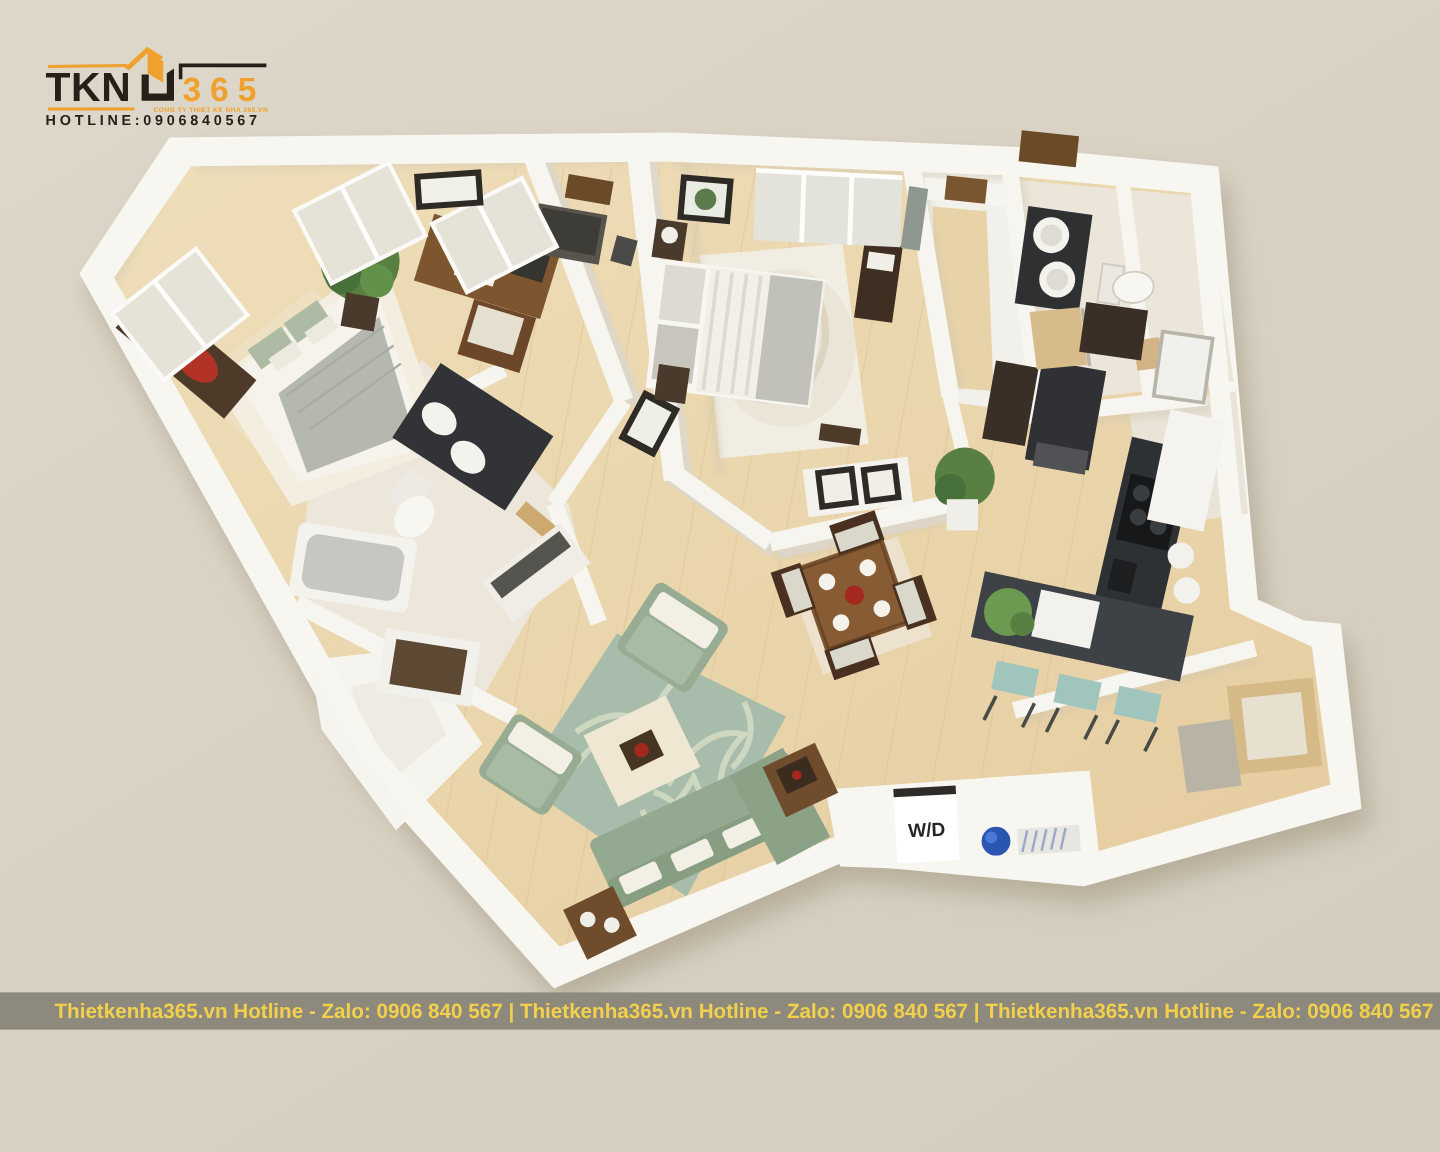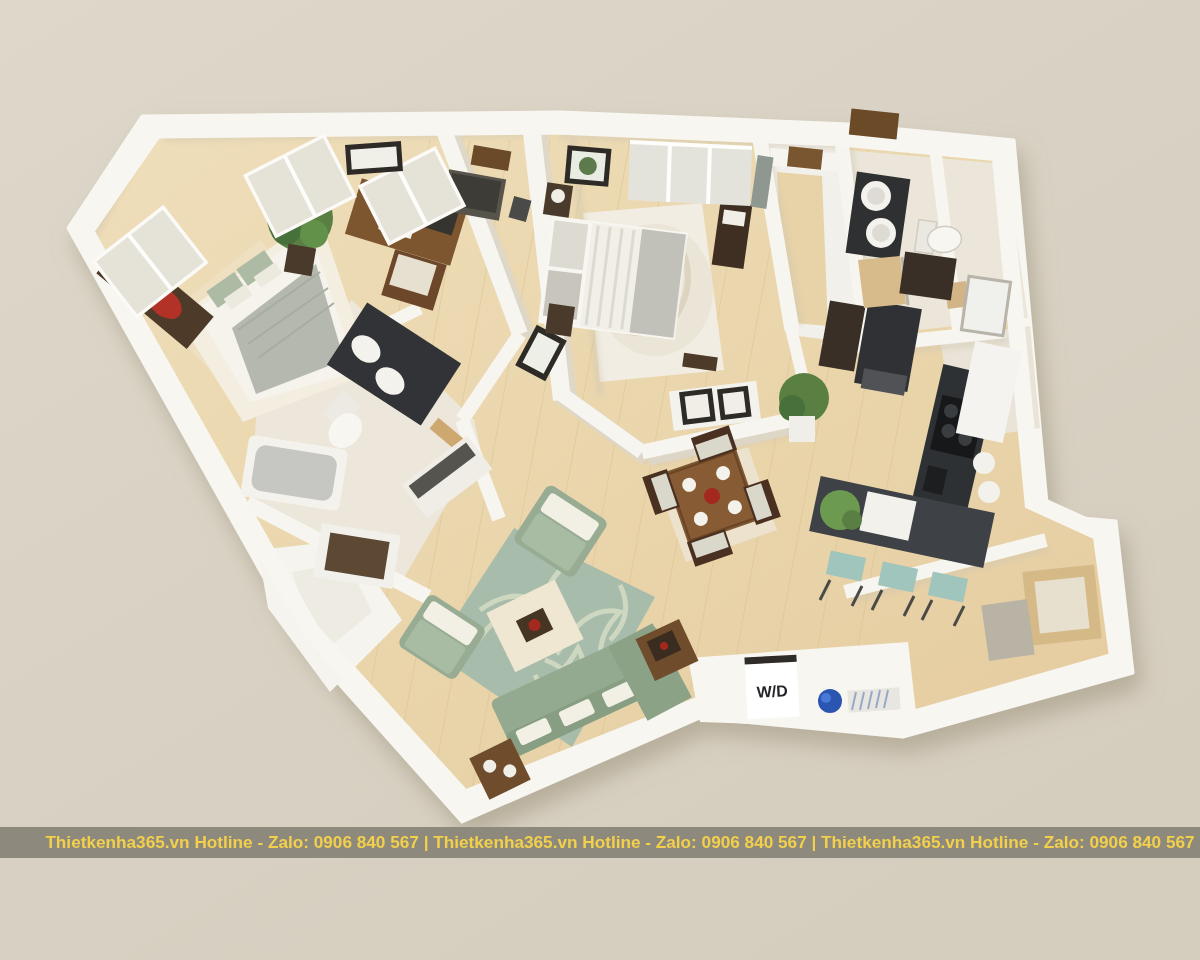--- a/index.html
+++ b/index.html
@@ -437,17 +437,41 @@
 <rect x="370" y="164" width="84" height="64" fill="#e5e2d7" stroke="#fbfaf7" stroke-width="3.5"></rect>
 <line x1="412" y1="164" x2="412" y2="228" stroke="#fdfdfb" stroke-width="4"></line>
 </g>
 
 <g transform="rotate(-4 374 158)">
 <rect x="346" y="143" width="56" height="30" fill="#2e2a26"></rect>
 <rect x="351" y="148" width="46" height="20" fill="#f0f0e8"></rect>
 </g>
 </svg>
 
+<div style="position:absolute;left:36px;top:36px;width:200px;height:72px;">
+  <svg width="200" height="72" viewBox="0 0 200 72">
+
+    <polygon points="4,18.2 70,17.4 70,19.8 4,20.6" fill="#f0a02c"></polygon>
+
+    <polygon points="68,20.5 86.5,3 100,11.5 97,15 86.5,8.5 71.5,22.5" fill="#f0a02c"></polygon>
+
+    <polygon points="87,7 100,15 100,33 87,25" fill="#f0a02c"></polygon>
+
+    <text x="2" y="48" font-family="Liberation Sans, sans-serif" font-weight="bold" font-size="34" fill="#262019" letter-spacing="0.5">TKN</text>
+
+    <path d="M82,26 L88,26 L88,42 L103,42 L103,25 L109,21 L109,48 L82,48 Z" fill="#262019"></path>
+
+    <path d="M113,30 L113,17 L186,17 L186,20 L116,20 L116,30 Z" fill="#262019"></path>
+
+    <text x="116" y="48" font-family="Liberation Sans, sans-serif" font-weight="bold" font-size="28" fill="#f0a02c" letter-spacing="7.5">365</text>
+
+    <text x="92" y="57" font-family="Liberation Sans, sans-serif" font-weight="bold" font-size="5.5" fill="#f0a02c" letter-spacing="0.4">CONG TY THIET KE NHA 365.VN</text>
+
+    <rect x="4" y="53.5" width="72" height="2.6" fill="#f0a02c"></rect>
+
+    <text x="2" y="68" font-family="Liberation Sans, sans-serif" font-weight="bold" font-size="12" fill="#262019" letter-spacing="3.1">HOTLINE:0906840567</text>
+  </svg>
+</div>
 
 <div id="bar">
       <span>Thietkenha365.vn Hotline - Zalo: 0906 840 567 | Thietkenha365.vn Hotline - Zalo: 0906 840 567 | Thietkenha365.vn Hotline - Zalo: 0906 840 567</span>
     </div>
 </div>
 
 </body></html>

